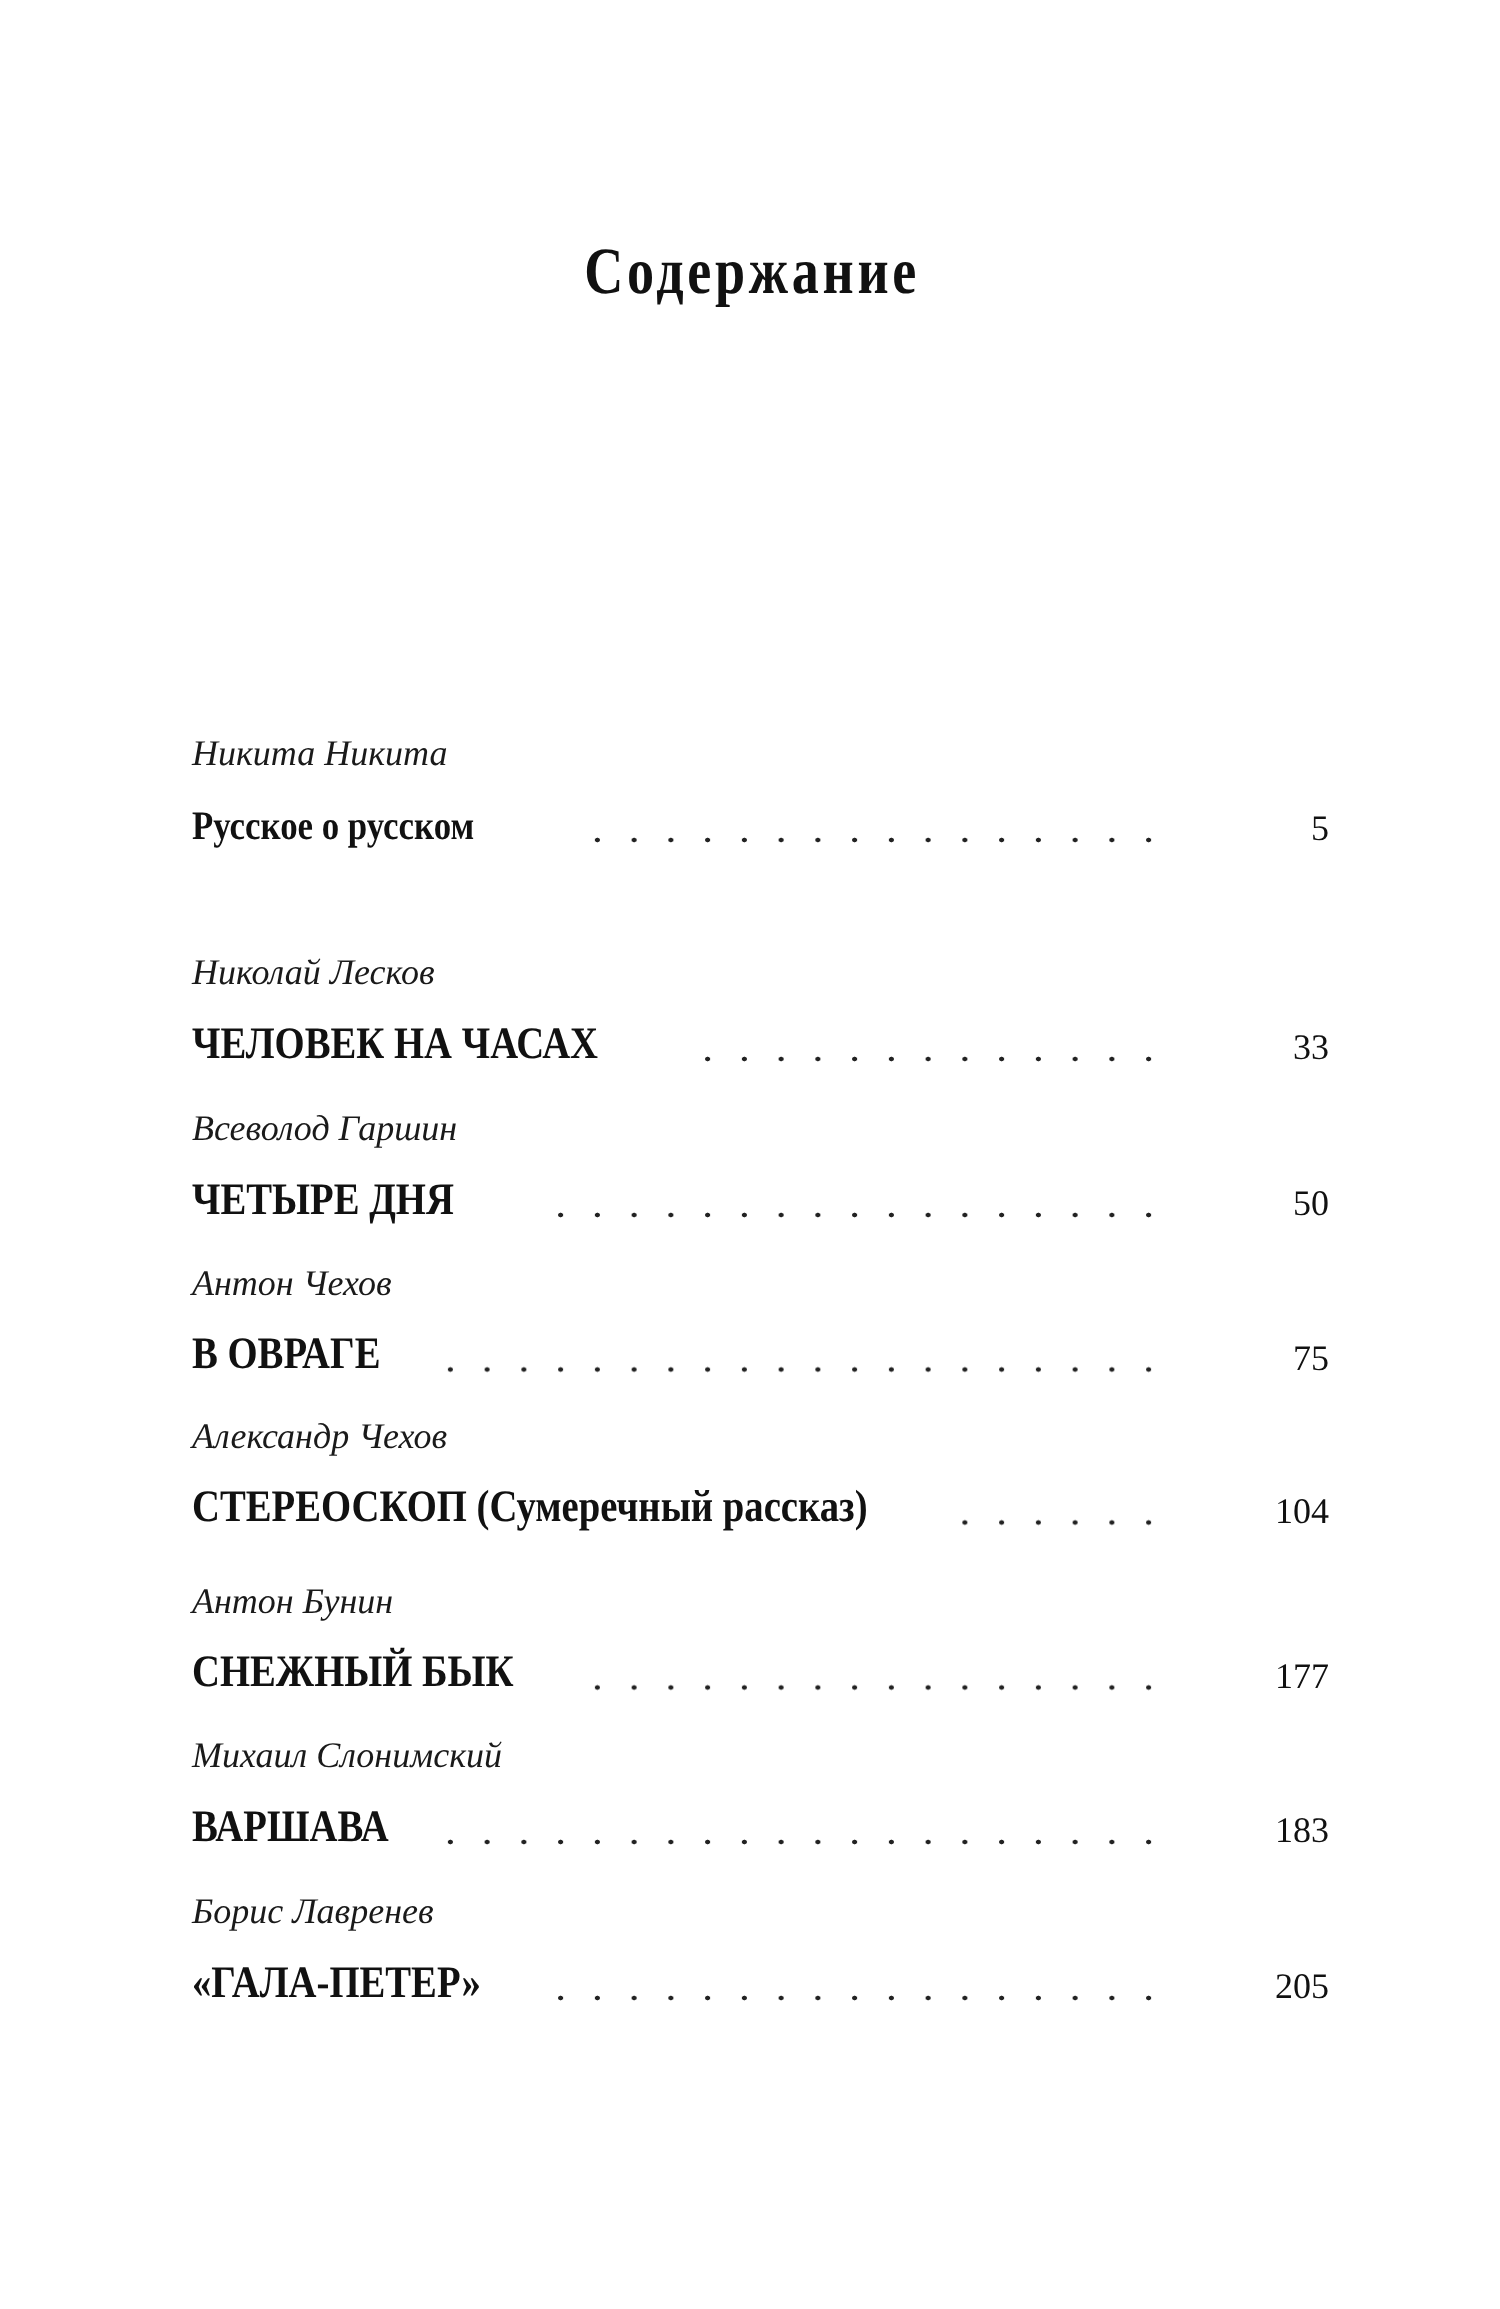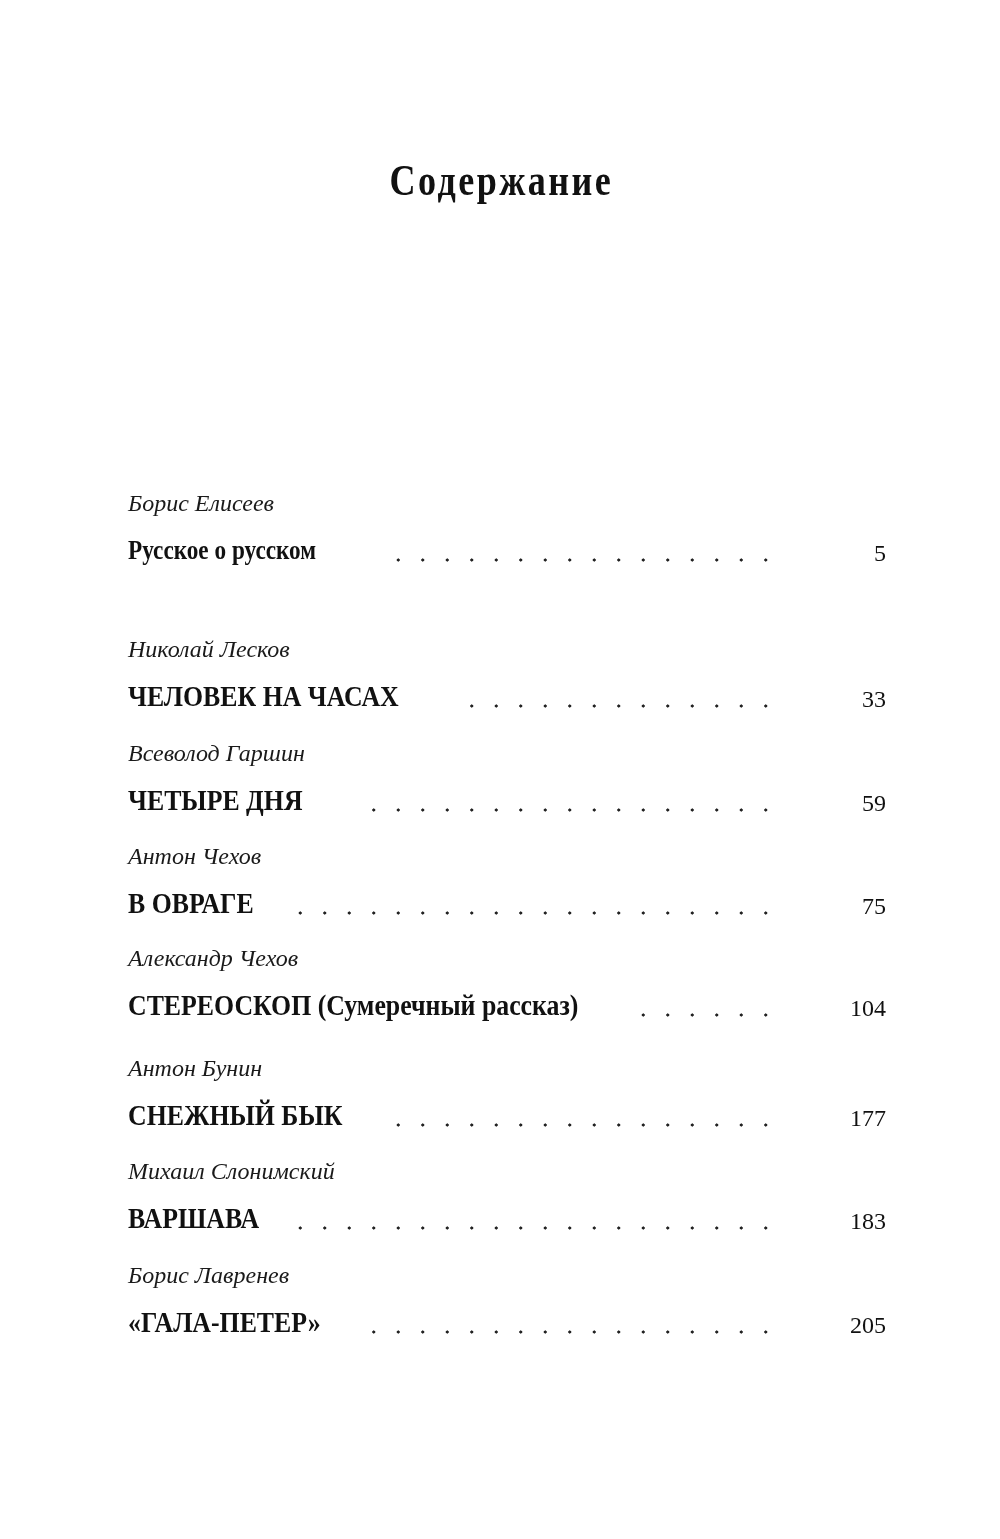--- a/index.html
+++ b/index.html
@@ -36,21 +36,21 @@
     }
   </style>
 </head>
 <body>
 
 <h1 class="page-title" style="margin:0;">Содержание</h1>
 
 <div class="toc">
 
   <div class="entry" style="top:490px;">
-    <div class="author">Борис Елисеев</div>
+    <div class="author">Никита Никита</div>
     <div class="line">
       <span class="work-title" style="font-size:27px;">Русское о русском</span>
       <span class="leader" style="left:250px;right:108px;"></span>
       <span class="page-num">5</span>
     </div>
   </div>
 
   <div class="entry" style="top:636px;">
     <div class="author">Николай Лесков</div>
     <div class="line">
@@ -58,21 +58,21 @@
       <span class="leader" style="left:322px;right:108px;"></span>
       <span class="page-num">33</span>
     </div>
   </div>
 
   <div class="entry" style="top:740px;">
     <div class="author">Всеволод Гаршин</div>
     <div class="line">
       <span class="work-title">ЧЕТЫРЕ ДНЯ</span>
       <span class="leader" style="left:225px;right:108px;"></span>
-      <span class="page-num">59</span>
+      <span class="page-num">50</span>
     </div>
   </div>
 
   <div class="entry" style="top:843px;">
     <div class="author">Антон Чехов</div>
     <div class="line">
       <span class="work-title">В ОВРАГЕ</span>
       <span class="leader" style="left:150px;right:108px;"></span>
       <span class="page-num">75</span>
     </div>

